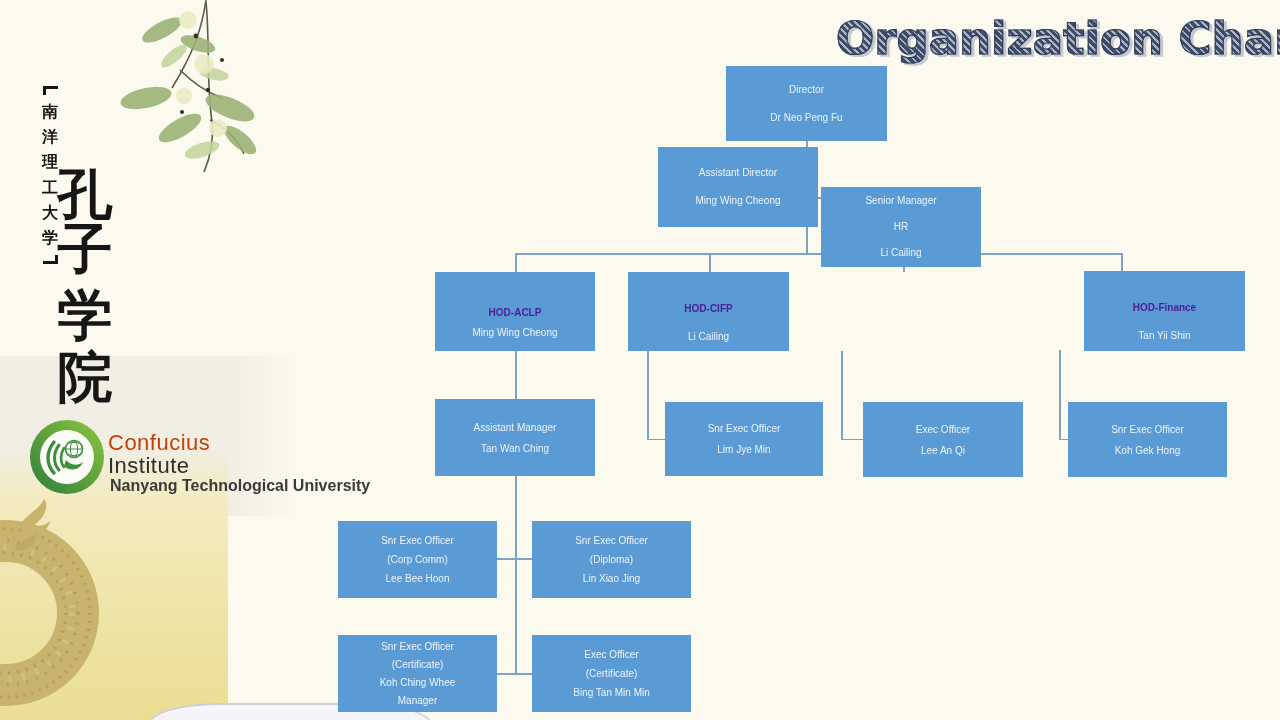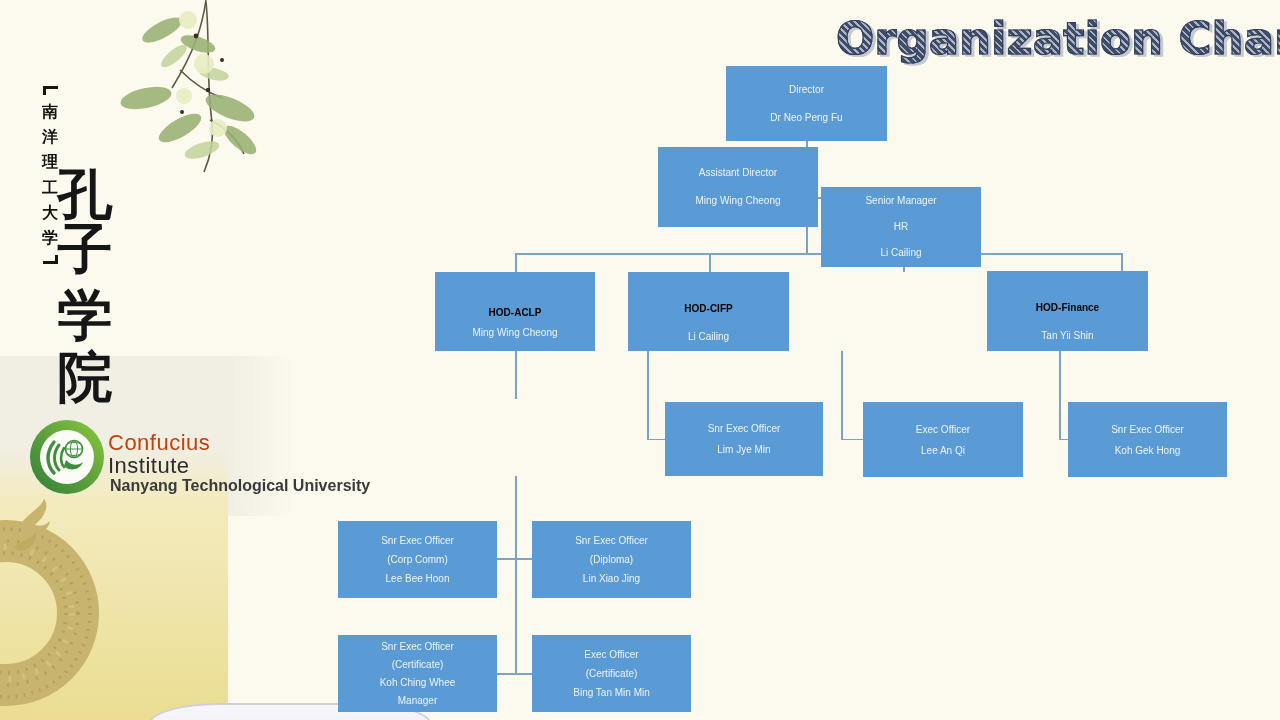--- a/index.html
+++ b/index.html
@@ -53,21 +53,21 @@
     -webkit-text-stroke:1.2px #33405A;
     filter:drop-shadow(3px 2px 0 #C5C9D2);
   }
   
   .node{
     position:absolute; box-sizing:border-box;
     background:#5B9BD5; color:#EDF4FB;
     display:flex; flex-direction:column; justify-content:center; align-items:center;
     text-align:center; font-size:10px; line-height:21px; padding:2px 12px;
   }
-  .node .b{ font-weight:bold; color:#000000;margin-top:22px;}
+  .node .b{ font-weight:bold; color:#4c1d95;margin-top:22px;}
   .lh28{ line-height:28px;}
   .lh26{ line-height:26px;margin-top:29px;}
   .lh20{ line-height:20px;}
   .lh19{ line-height:19px;}
   .lh18{ line-height:18px;}
   
   .ln{ position:absolute; background:#7EA2C2;}
   .v{ width:1.5px;}
   .h{ height:1.5px;}
 </style>
@@ -208,25 +208,29 @@
     <span class="b">HOD-ACLP</span>
     <span>Ming Wing Cheong</span>
   </div>
 
   <div class="node lh28" style="left:628px;top:272px;width:161px;height:79px;">
     <span class="b">HOD-CIFP</span>
     <span>Li Cailing</span>
   </div>
 
 
-  <div class="node lh28" style="left:987px;top:271px;width:161px;height:80px;justify-content:center;">
+  <div class="node lh28" style="left:1084px;top:271px;width:161px;height:80px;justify-content:center;">
     <span class="b">HOD-Finance</span>
     <span>Tan Yii Shin</span>
   </div>
 
+  <div class="node" style="left:435px;top:399px;width:160px;height:77px;">
+    <span>Assistant Manager</span>
+    <span>Tan Wan Ching</span>
+  </div>
 
   <div class="node" style="left:665px;top:402px;width:158px;height:74px;">
     <span>Snr Exec Officer</span>
     <span>Lim Jye Min</span>
   </div>
 
   <div class="node" style="left:863px;top:402px;width:160px;height:75px;">
     <span>Exec Officer</span>
     <span>Lee An Qi</span>
   </div>

